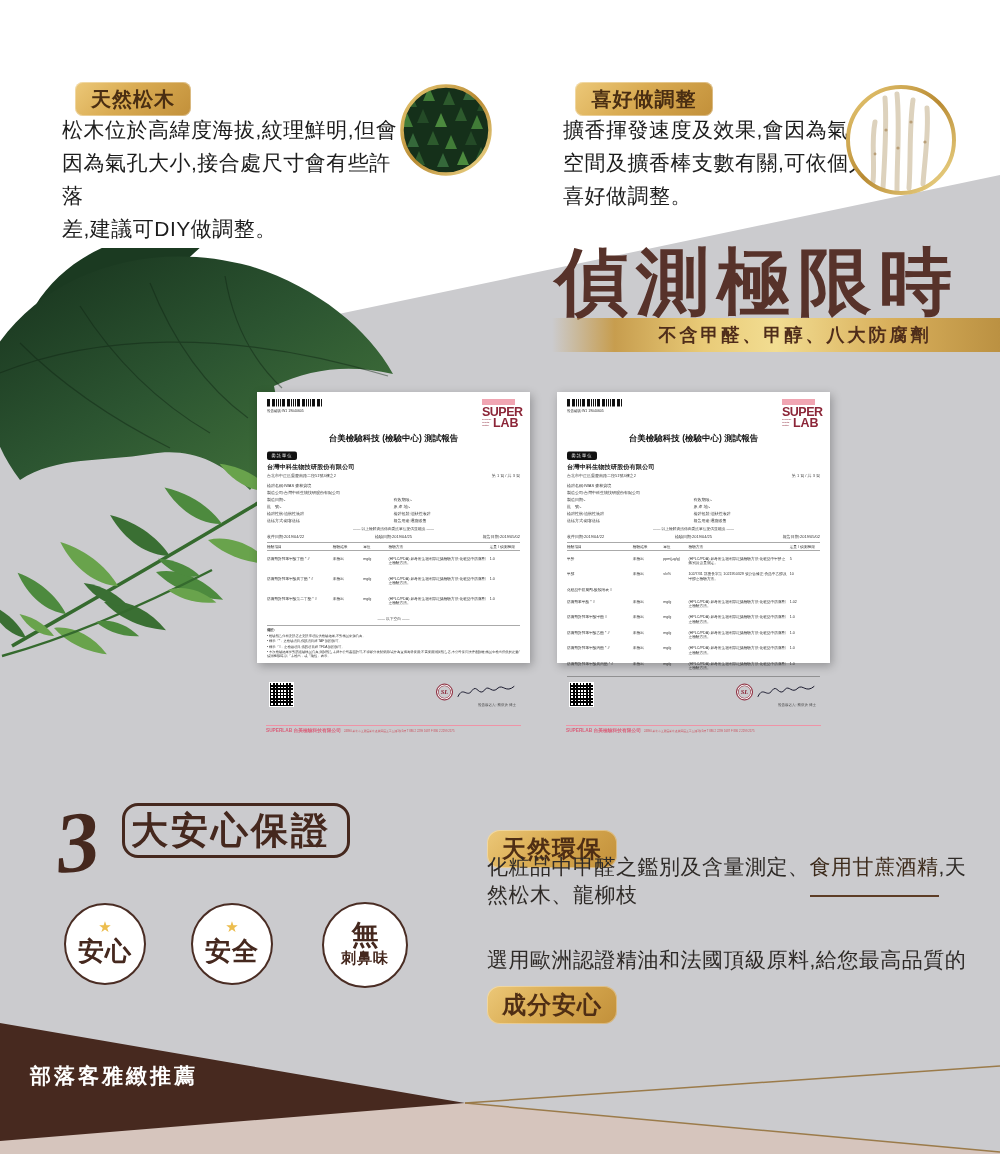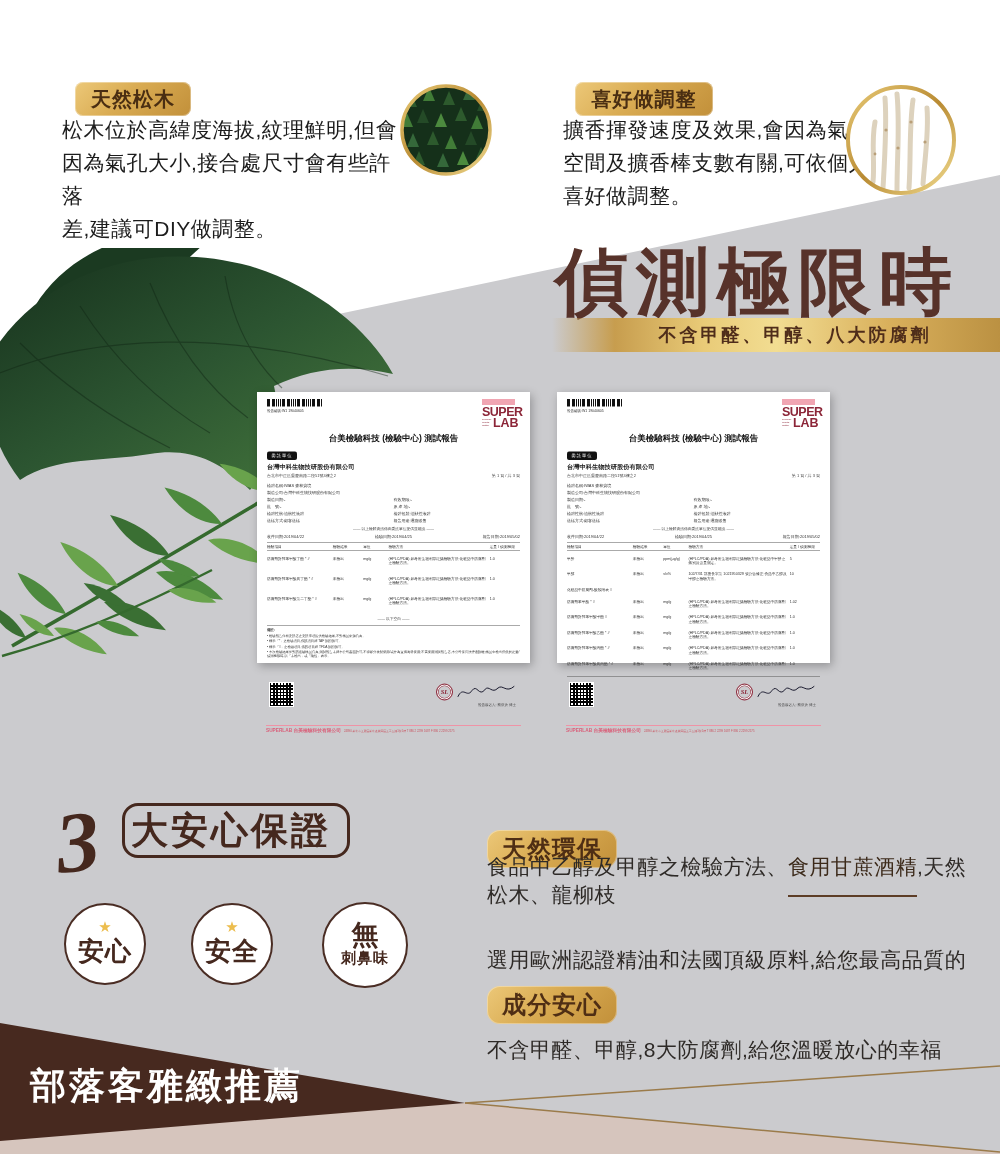--- a/index.html
+++ b/index.html
@@ -85,21 +85,21 @@
             display:flex;flex-direction:column;align-items:center;justify-content:center;color:#45281e;}
   .g-star{color:#ecbd4e;font-size:15px;line-height:14px;}
   .g-label{font-size:26px;font-weight:700;letter-spacing:1px;}
   .g-label-big{font-size:27px;font-weight:700;line-height:27px;}
   .g-label-sub{font-size:15px;font-weight:700;letter-spacing:1px;}
   
   .feature-badge{width:130px;height:38px;font-size:24px;border-radius:13px;letter-spacing:1px;color:#4f2e14;}
   .feature-text{position:absolute;left:487px;font-size:21px;color:#2e2a27;letter-spacing:.5px;}
   .underlined{border-bottom:2px solid #5d3d26;padding-bottom:17px;color:#3c2a1a;}
   
-  .ribbon-label{position:absolute;left:30px;top:1062px;font-size:36px;font-weight:700;color:#ffffff;
+  .ribbon-label{position:absolute;left:30px;top:1062px;font-size:21px;font-weight:700;color:#ffffff;
                 letter-spacing:3px;z-index:5;}
   svg{display:block;}
 </style>
 </head>
 <body>
 
 <div id="page">
 
   <div class="bg-gray"></div>
 
@@ -490,29 +490,28 @@
   </div>
   <div class="g-circle" style="left:322px;top:902px;width:82px;height:82px;">
     <div class="g-label-big">無</div>
     <div class="g-label-sub">刺鼻味</div>
   </div>
 
   <div class="gold-badge feature-badge" style="left:487px;top:830px;align-items:center;">
     <span>天然環保</span>
   </div>
   <div class="feature-text" style="top:853px;width:500px;">
-    <span>食品中乙醇及甲醇之檢驗方法、</span><span class="underlined">食用甘蔗酒精</span><span>,天然松木、龍柳枝</span>
+    <span>化粧品中甲醛之鑑別及含量測定、</span><span class="underlined">食用甘蔗酒精</span><span>,天然松木、龍柳枝</span>
   </div>
 
   <div class="feature-text" style="top:946px;width:500px;">選用歐洲認證精油和法國頂級原料,給您最高品質的</div>
 
   <div class="gold-badge feature-badge" style="left:487px;top:986px;">
     <span>成分安心</span>
   </div>
-  <div class="feature-text" style="top:1036px;width:500px;">不含甲醛、甲醇,8大防腐劑,給您溫暖放心的幸福</div>
 
   <svg class="bottom-svg" viewBox="0 994 1000 160">
     <polygon points="465,1103 1000,1152 1000,1154 0,1154 0,1131" fill="#d6c5bd"></polygon>
     <line x1="465" y1="1103" x2="1000" y2="1066" stroke="#9b7b4a" stroke-width="1.5"></line>
     <line x1="465" y1="1103" x2="1000" y2="1152" stroke="#9b7b4a" stroke-width="1.5"></line>
     <polygon points="0,1023 465,1103 0,1141" fill="#47291f"></polygon>
   </svg>
   <div class="ribbon-label">部落客雅緻推薦</div>
 
 </div>

